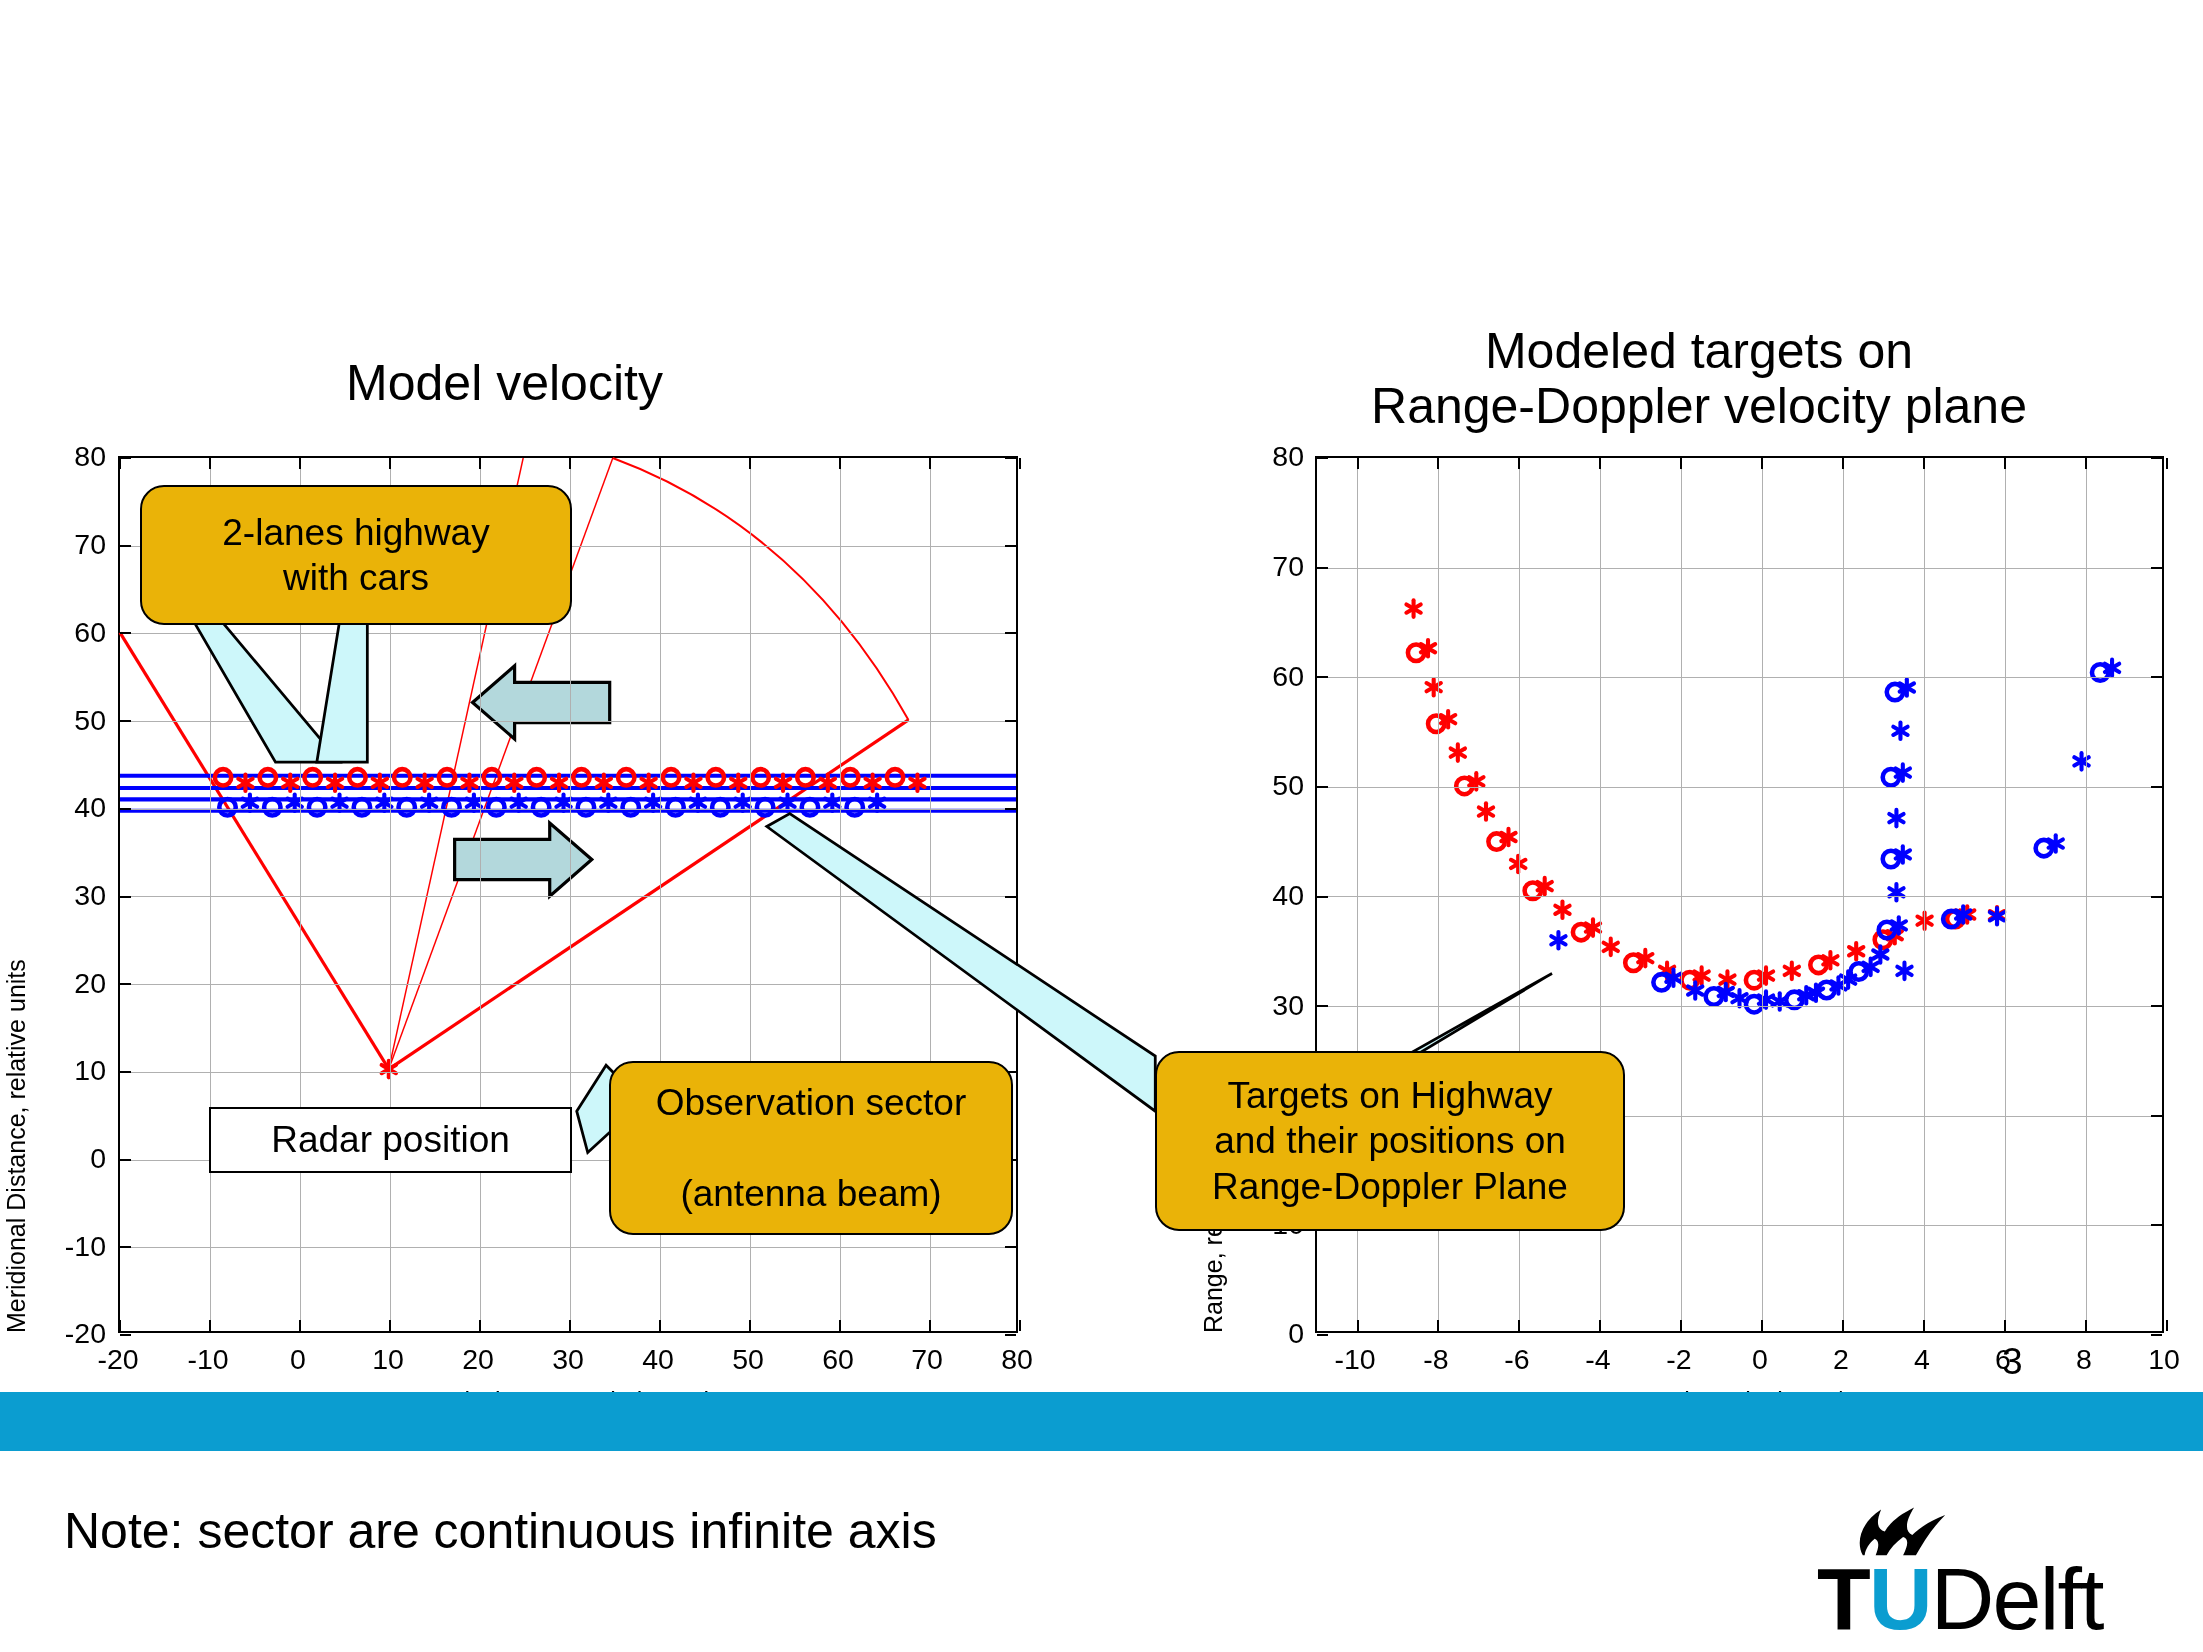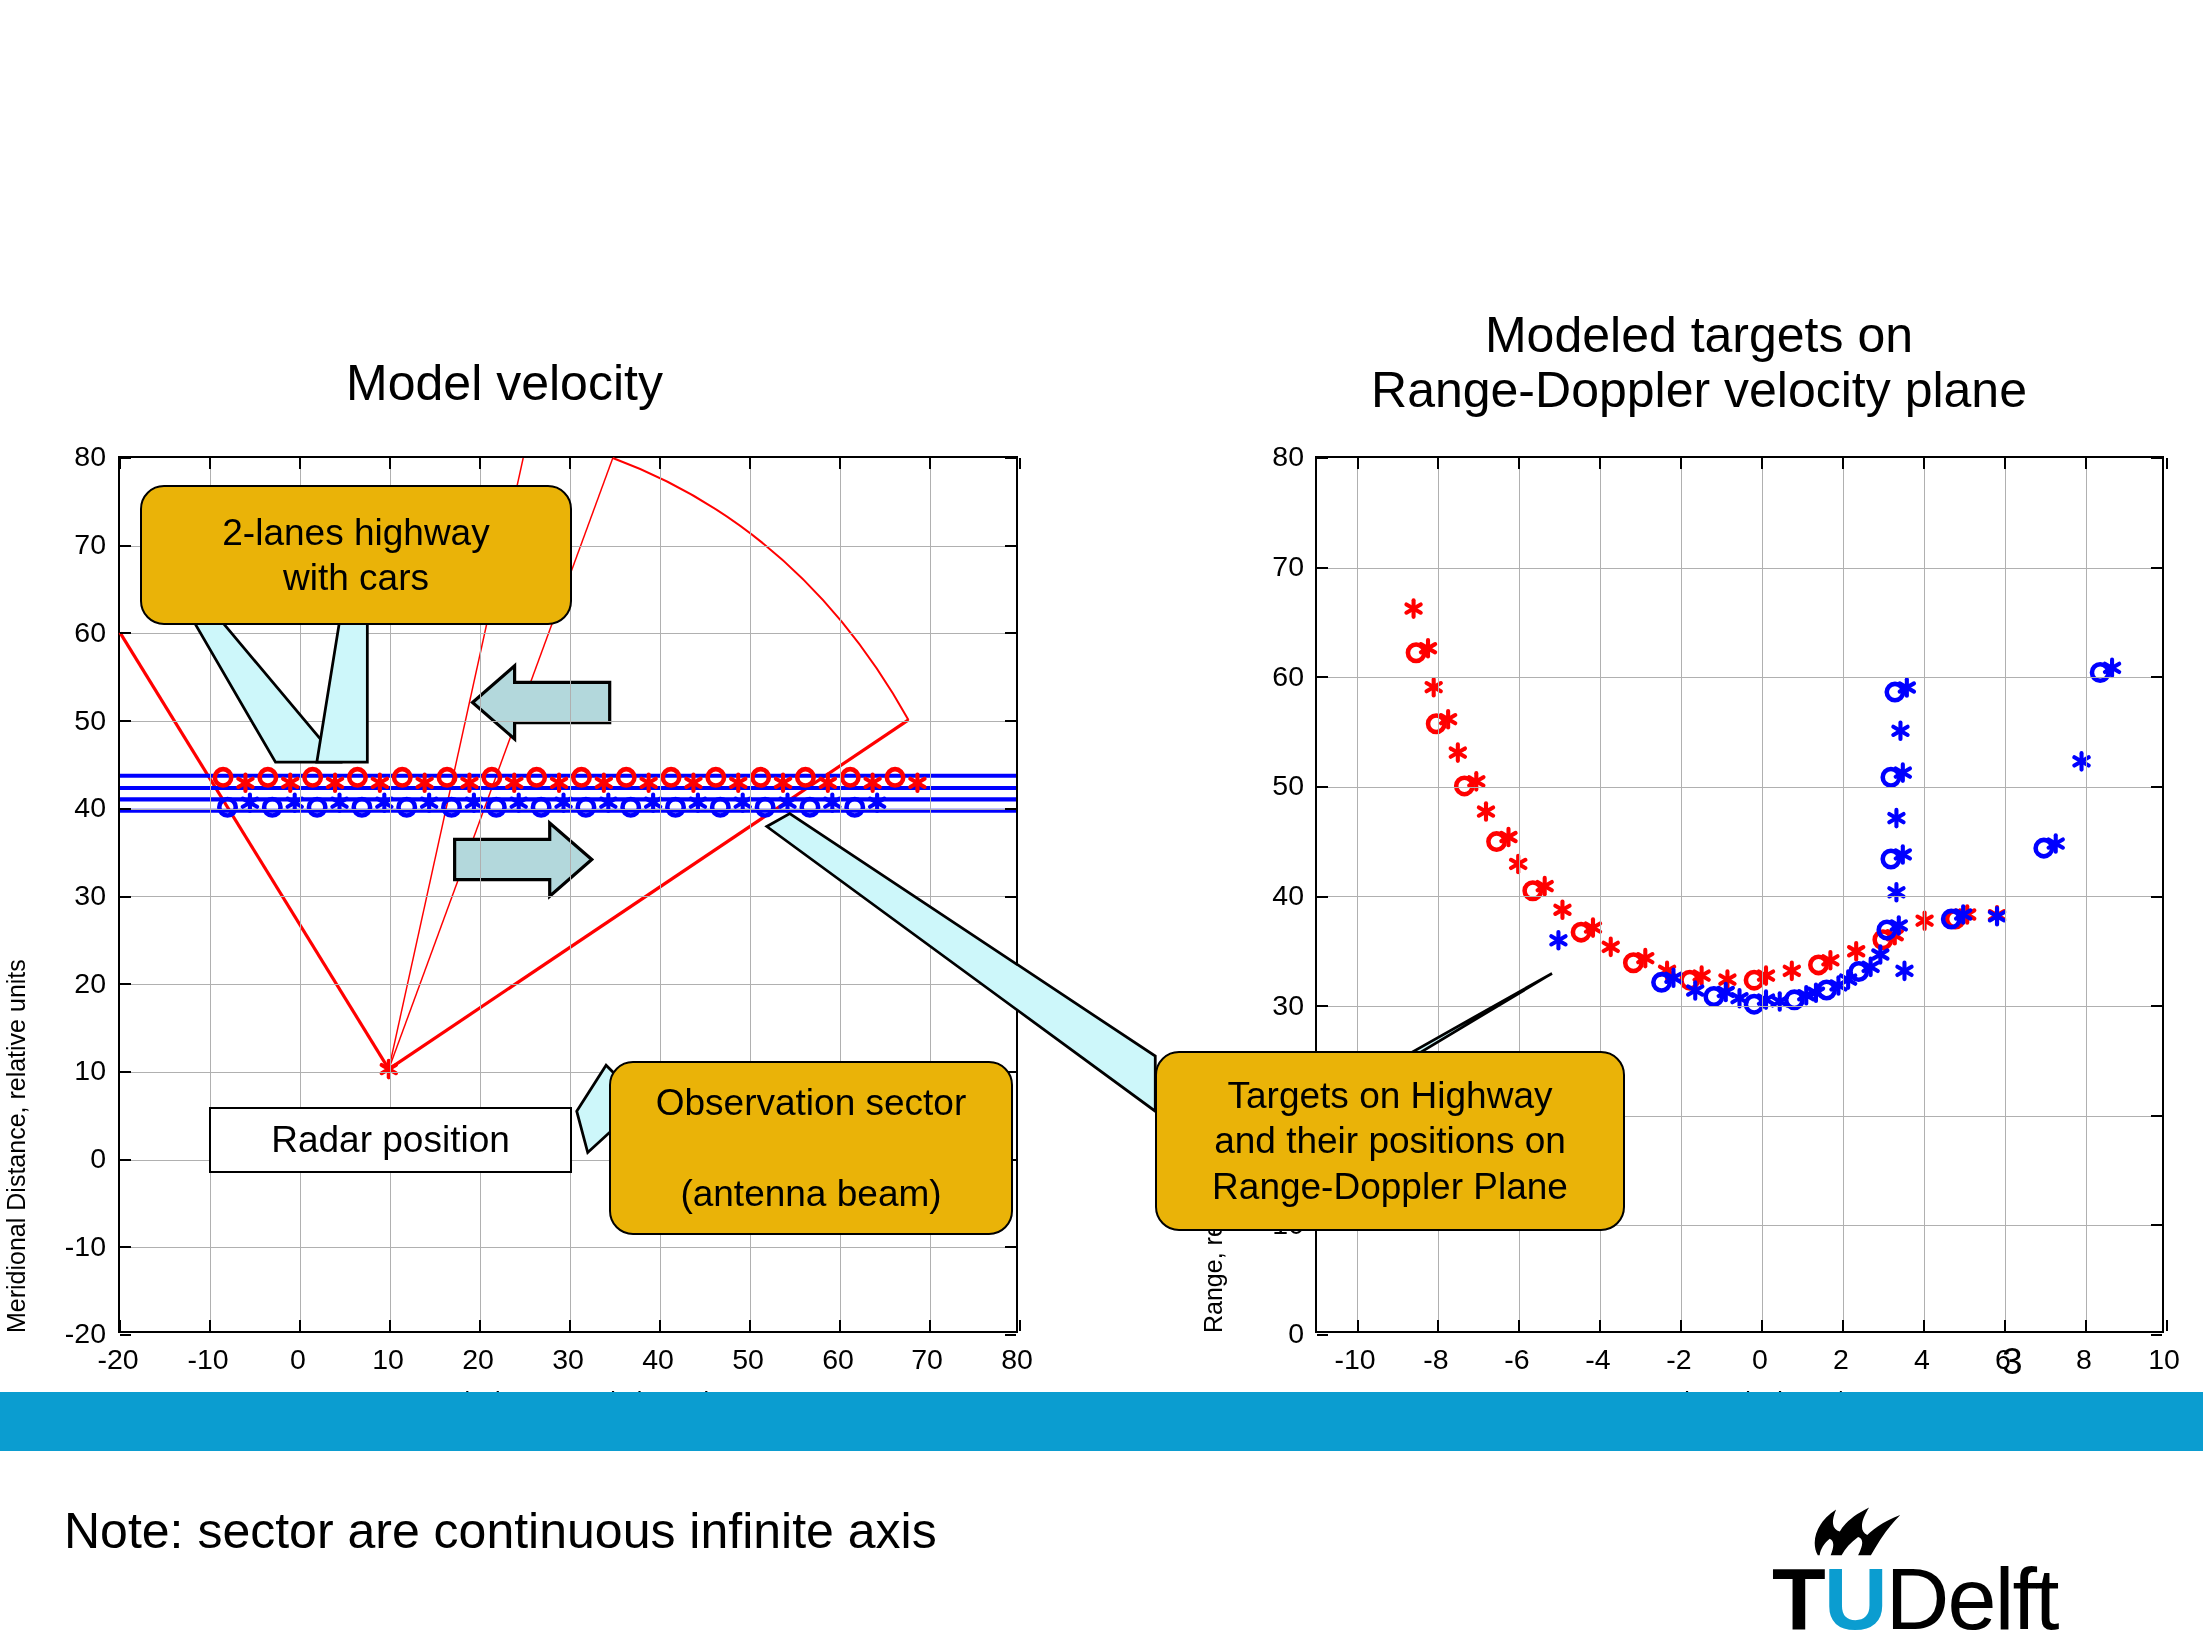--- a/index.html
+++ b/index.html
@@ -32,21 +32,21 @@
   .panel-title {
     position: absolute;
     color: #000;
     font-size: 50px;
     line-height: 1.10;
     text-align: center;
     font-weight: normal;
     white-space: pre-line;
   }
   #left-panel-title  { left: 220px; top: 356px; width: 569px; }
-  #right-panel-title { left: 1286px; top: 308px; width: 826px; text-align: center; }
+  #right-panel-title { left: 1286px; top: 324px; width: 826px; text-align: center; }
 
   
   .plot {
     position: absolute;
     border: 2.8px solid #000;
     background: #ffffff;
     box-sizing: border-box;
   }
   #plot-left  { left: 118px;  top: 456px; width: 900px;  height: 877px; }
   #plot-right { left: 1315px; top: 456px; width: 849px;  height: 877px; }
@@ -143,21 +143,21 @@
     background: #0b9dd0;
   }
   #footer-note {
     position: absolute;
     left: 64px; top: 1502px;
     font-size: 50px;
     color: #000;
   }
   #tudelft-logo {
     position: absolute;
-    left: 1772px; top: 1515px;
+    left: 1817px; top: 1515px;
     width: 367px; height: 119px;
   }
   .logo-text {
     position: absolute;
     left: 0; top: 33px;
     font-size: 88px;
     font-weight: bold;
     letter-spacing: -1.8px;
     font-family: "Liberation Sans", sans-serif;
   }

